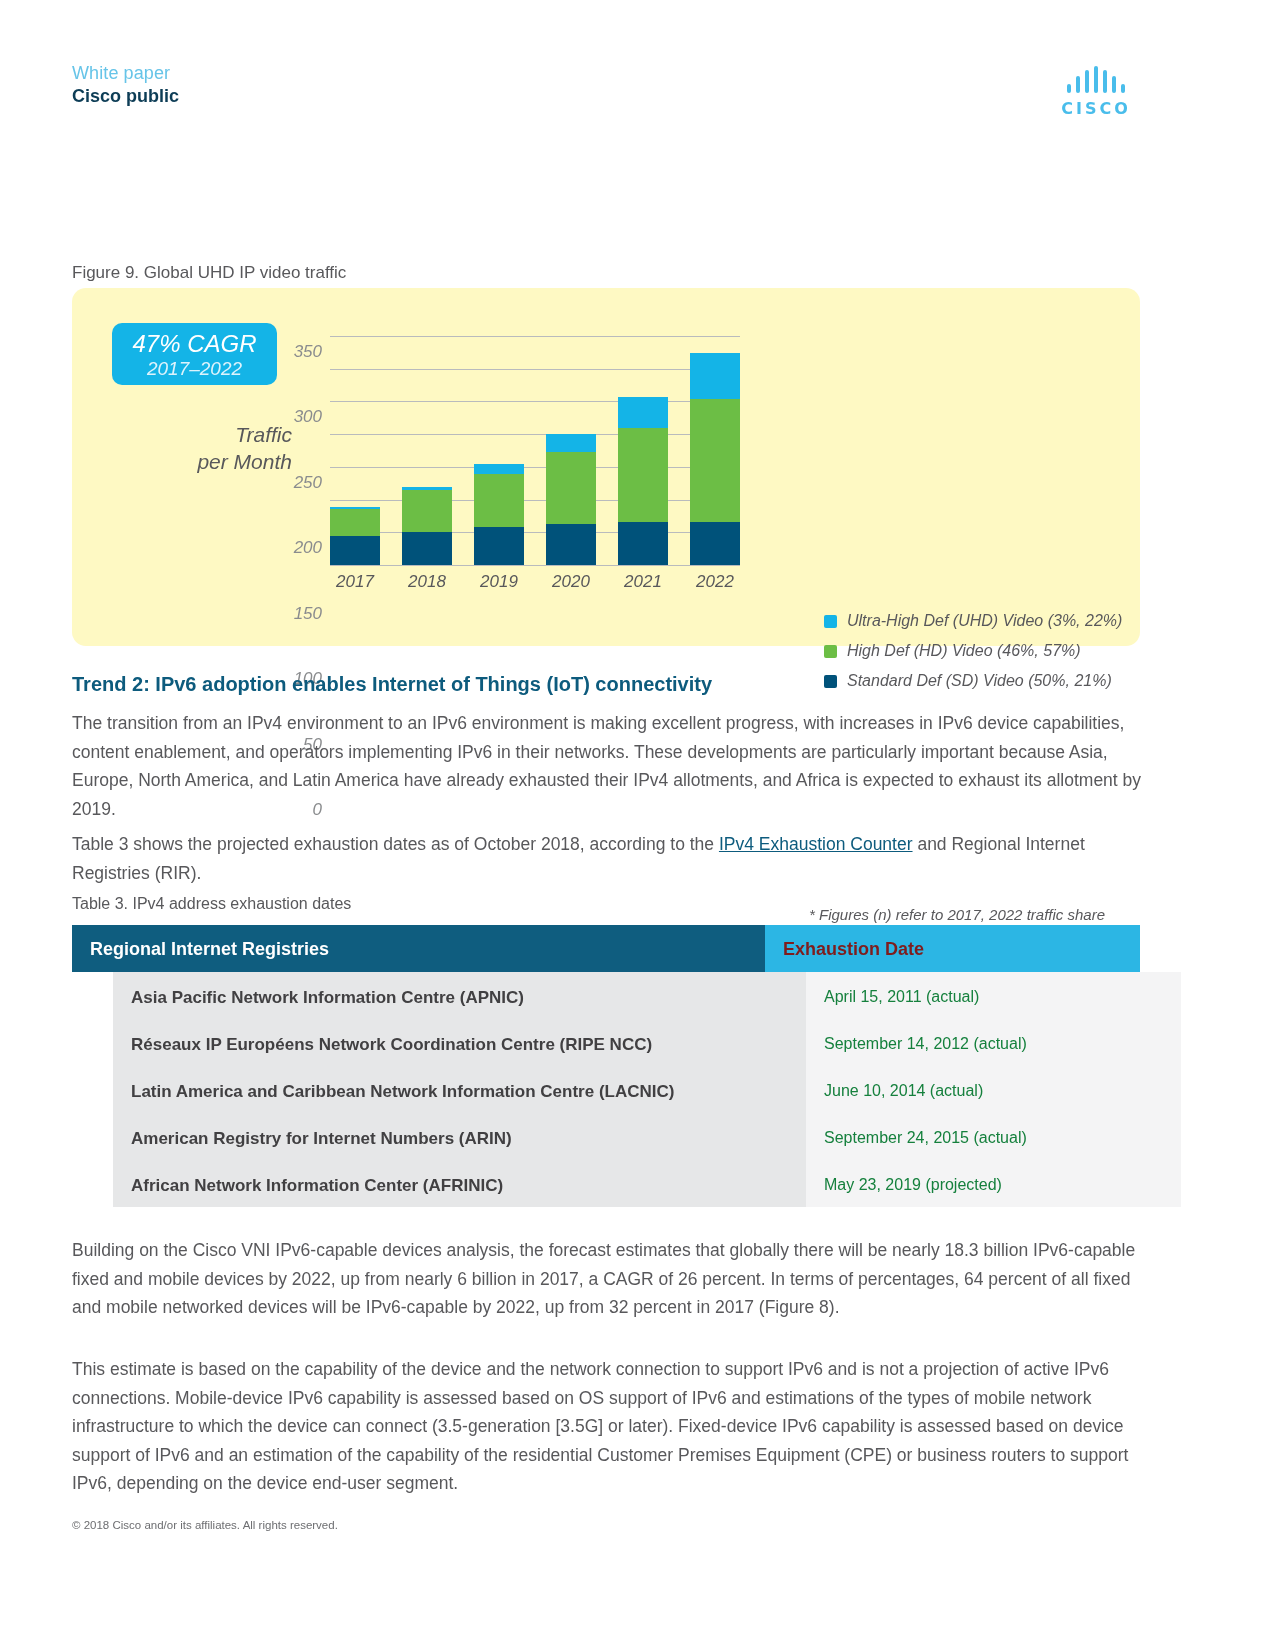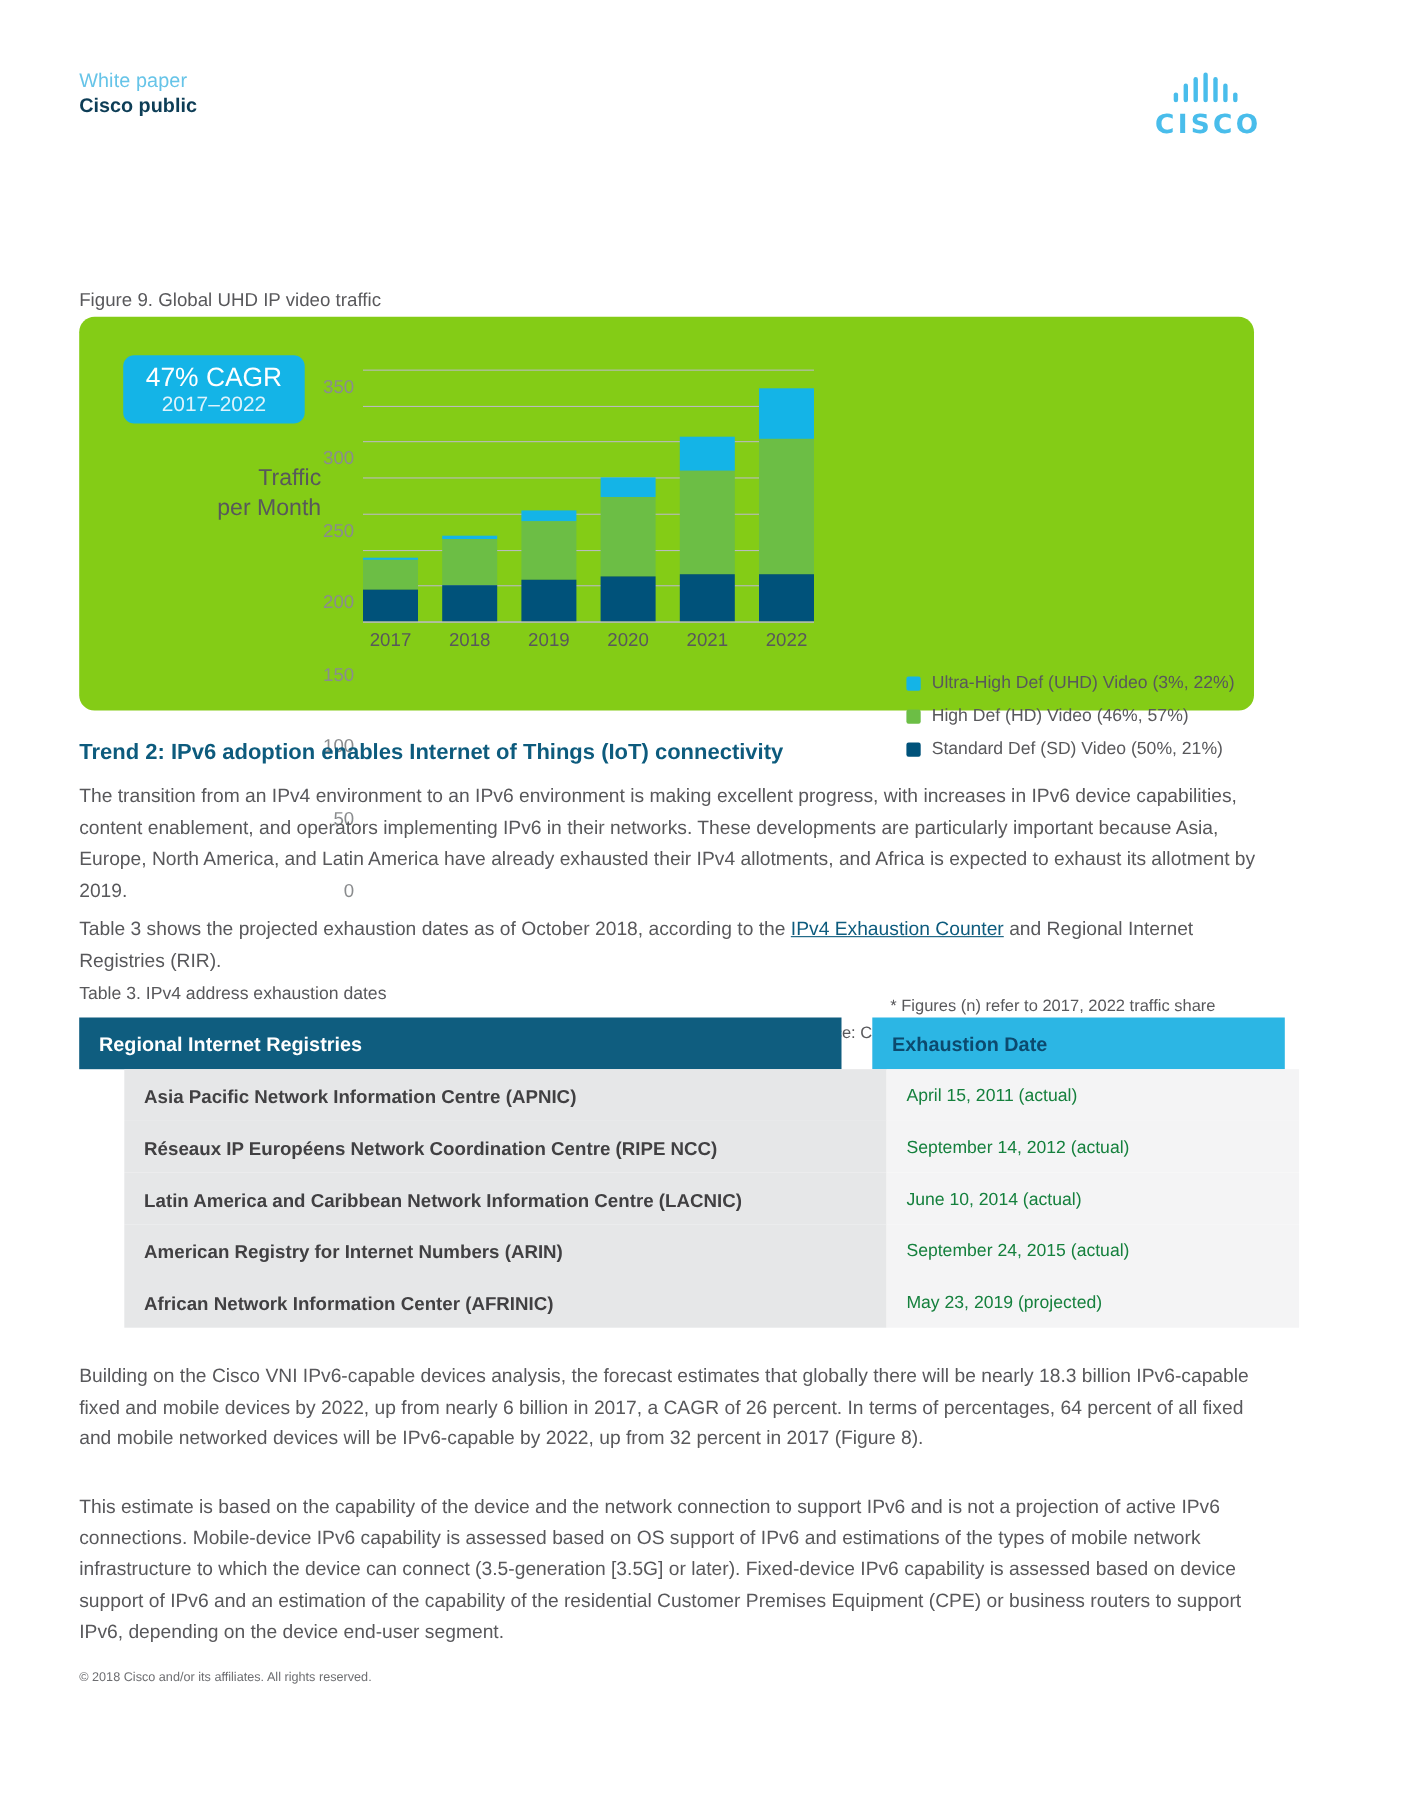--- a/index.html
+++ b/index.html
@@ -25,33 +25,33 @@
   }
   .cisco-logo{
     position:absolute; right:0; top:4px; width:92px; height:58px;
   }
   .logo-bars{ height:27px; display:flex; align-items:flex-end; justify-content:center; gap:5px;}
   .logo-bars i{ display:block; width:4px; background:#49bdeb; border-radius:2px;}
   .lb1{height:9px;} .lb2{height:17px;} .lb3{height:23px;}
   .lb4{height:27px;} .lb5{height:23px;} .lb6{height:17px;} .lb7{height:9px;}
   .logo-word{
     margin-top:6px; text-align:center; color:#49bdeb;
-    font-size:24px; font-weight:bold; letter-spacing:3px;
+    font-size:16px; font-weight:bold; letter-spacing:3px;
     font-family:"DejaVu Sans", sans-serif;
   }
 
   
   .fig-caption{
     position:absolute; left:72px; top:263px; font-size:17px; color:#58585b;
   }
   .fig-caption .figlabel{ color:#58585b; }
 
   .fig-panel{
     position:absolute; left:72px; top:288px; width:1068px; height:358px;
-    background:#84cc16; border-radius:14px;
+    background:#fef9c3; border-radius:14px;font-style:italic;
   }
 
   .cagr-badge{
     position:absolute; left:40px; top:35px; width:165px; height:62px;
     background:#14b4e7; border-radius:10px; text-align:center; color:#fff;
     padding-top:7px;
   }
   .cagr-pct{ font-size:24px; line-height:27px; font-weight:normal;}
   .cagr-years{ font-size:19px; line-height:23px; color:#ddf3fc;}
 
@@ -120,21 +120,21 @@
   .tbl-caption{
     position:absolute; left:72px; top:895px; font-size:16px; color:#58585b;
   }
 
   
   .table{
     position:absolute; left:72px; top:925px; width:1068px;
   }
   .trow{ display:flex; }
   .thead .c1{ background:#0f5d7f; color:#fff; }
-  .thead .c2{ background:#2cb6e4; color:#0c4a6e;margin-left:28px; }
+  .thead .c2{ background:#2cb6e4; color:#7f1d1d; }
   .thead .c1, .thead .c2{
     font-size:18px; font-weight:bold; padding:14px 18px; height:47px;
   }
   .tbody .trow .c1{ background:#e6e7e8;margin-left:41px; }
   .tbody .trow .c2{ background:#f4f4f5; }
   .c1{ width:693px; flex:0 0 693px; }
   .c2{ width:375px; flex:0 0 375px; }
   .tbody .c1{
     font-size:17px; font-weight:bold; color:#414042; padding:16px 18px; height:47px;
   }

